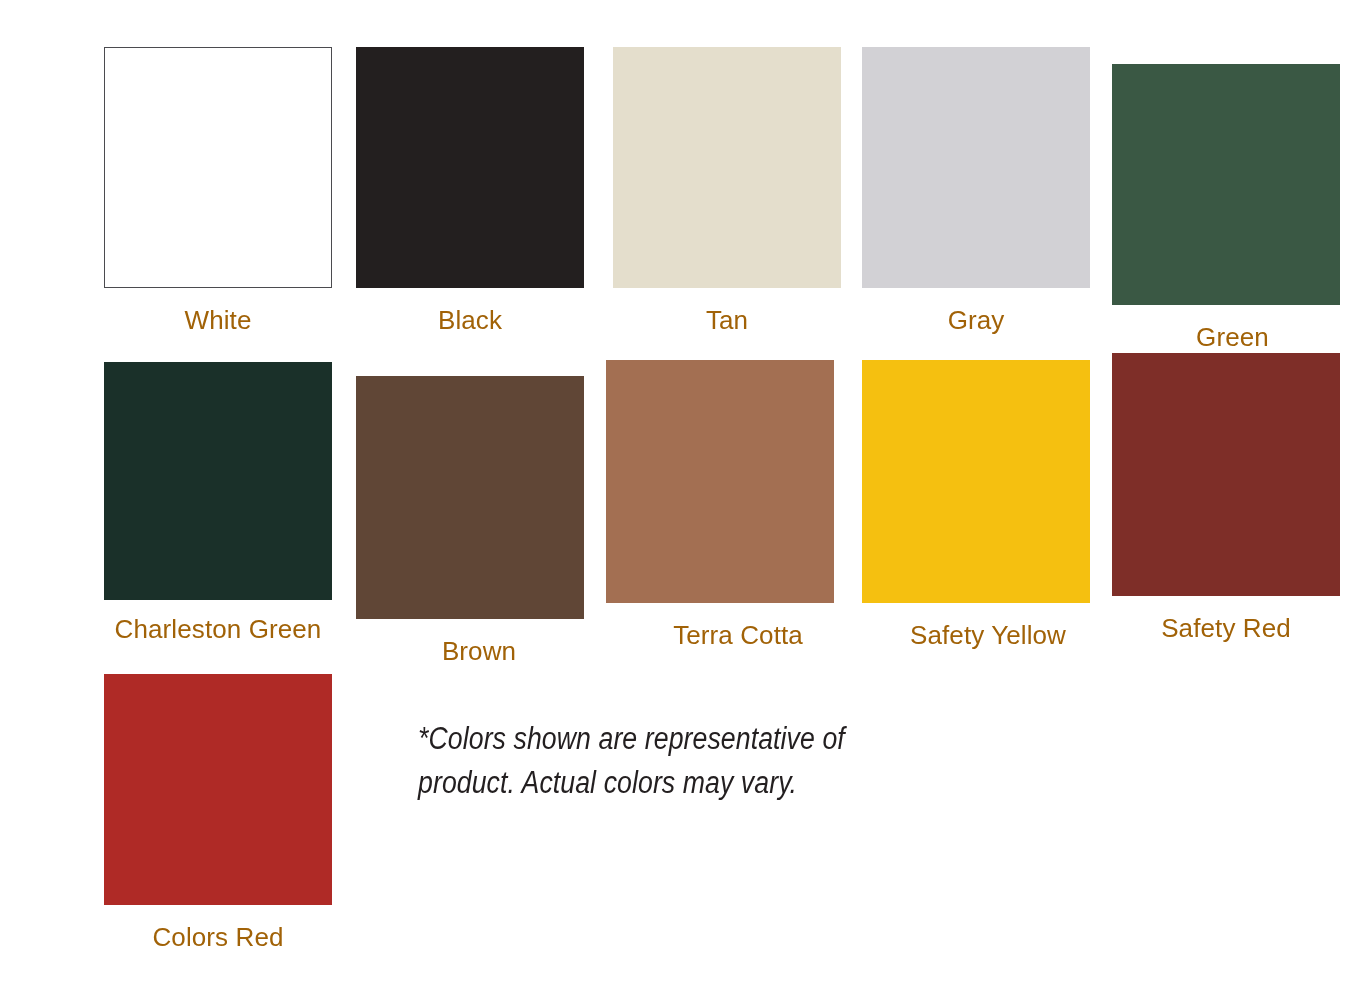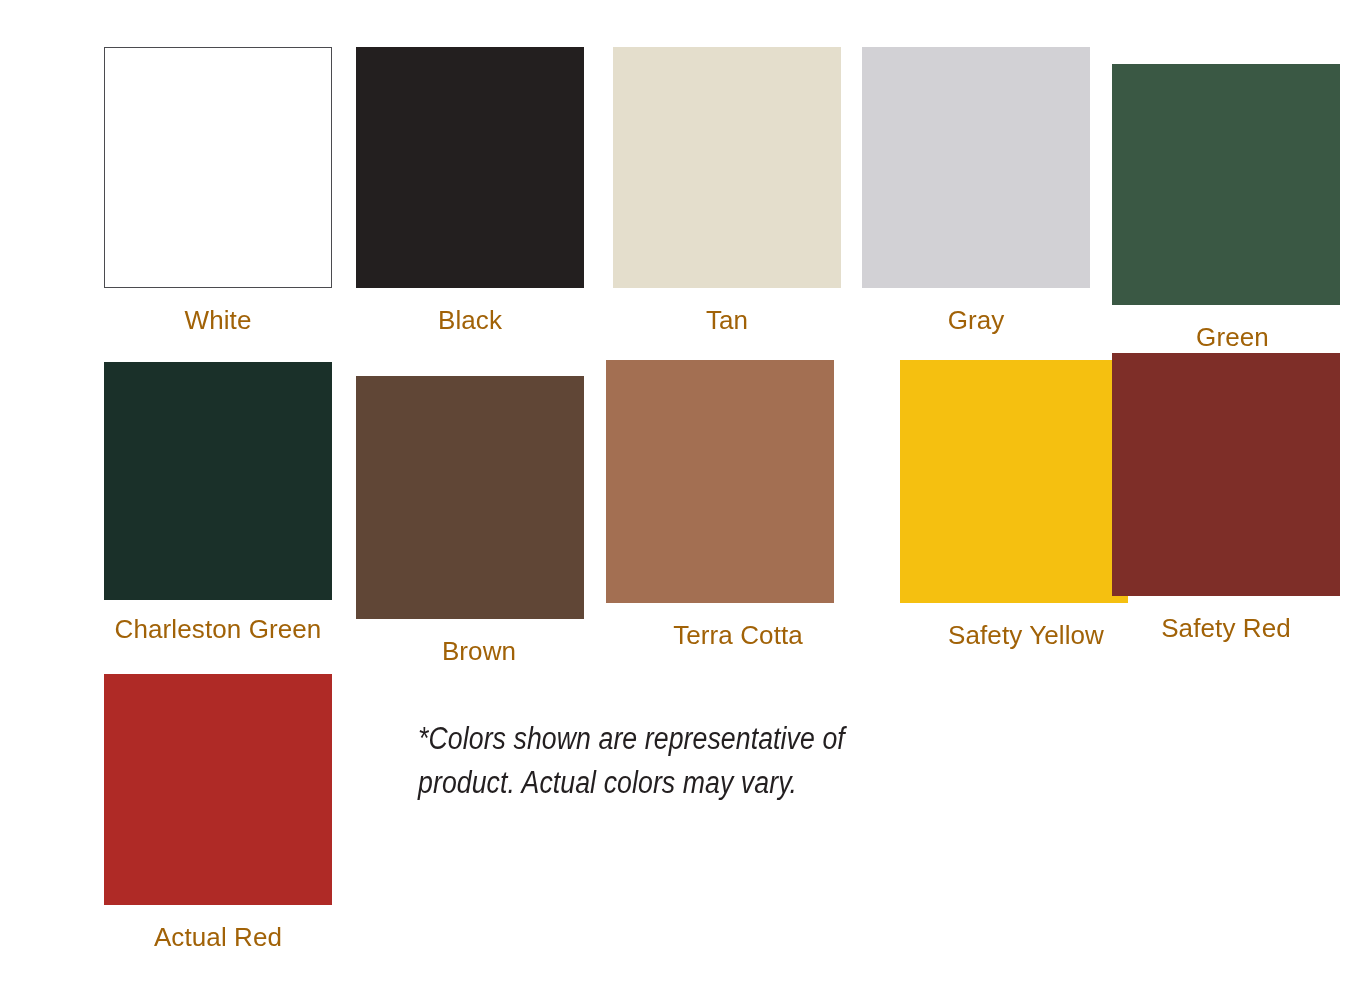--- a/index.html
+++ b/index.html
@@ -127,36 +127,36 @@
     <div class="swatch-cell cell-brown" style="left:356px; top:376px; width:246px; height:300px;">
       <div class="swatch-chip" style="background:#604636;"></div>
       <div class="swatch-label">Brown</div>
     </div>
 
     <div class="swatch-cell cell-terra-cotta" style="left:606px; top:360px; width:228px; height:300px;padding-left:36px;">
       <div class="swatch-chip" style="background:#a36f52;"></div>
       <div class="swatch-label">Terra Cotta</div>
     </div>
 
-    <div class="swatch-cell cell-safety-yellow" style="left:900px; top:360px; width:252px; height:300px;">
+    <div class="swatch-cell cell-safety-yellow" style="left:862px; top:360px; width:252px; height:300px;">
       <div class="swatch-chip" style="background:#f5c010;"></div>
       <div class="swatch-label">Safety Yellow</div>
     </div>
 
     <div class="swatch-cell cell-tinners-red" style="left:1112px; top:353px; width:228px; height:300px;">
       <div class="swatch-chip" style="background:#7e2e28;"></div>
       <div class="swatch-label">Safety Red</div>
     </div>
 
   </div>
 
   <div class="swatch-row row3">
 
     <div class="swatch-cell cell-safety-red" style="left:104px; top:674px; width:228px; height:290px;">
       <div class="swatch-chip" style="background:#af2a26;"></div>
-      <div class="swatch-label">Actual Red</div>
+      <div class="swatch-label">Colors Red</div>
     </div>
 
   </div>
 
   <div id="disclaimer-note">*Colors shown are representative of product. Actual colors may vary.</div>
 
 </div>
 
 </body></html>

